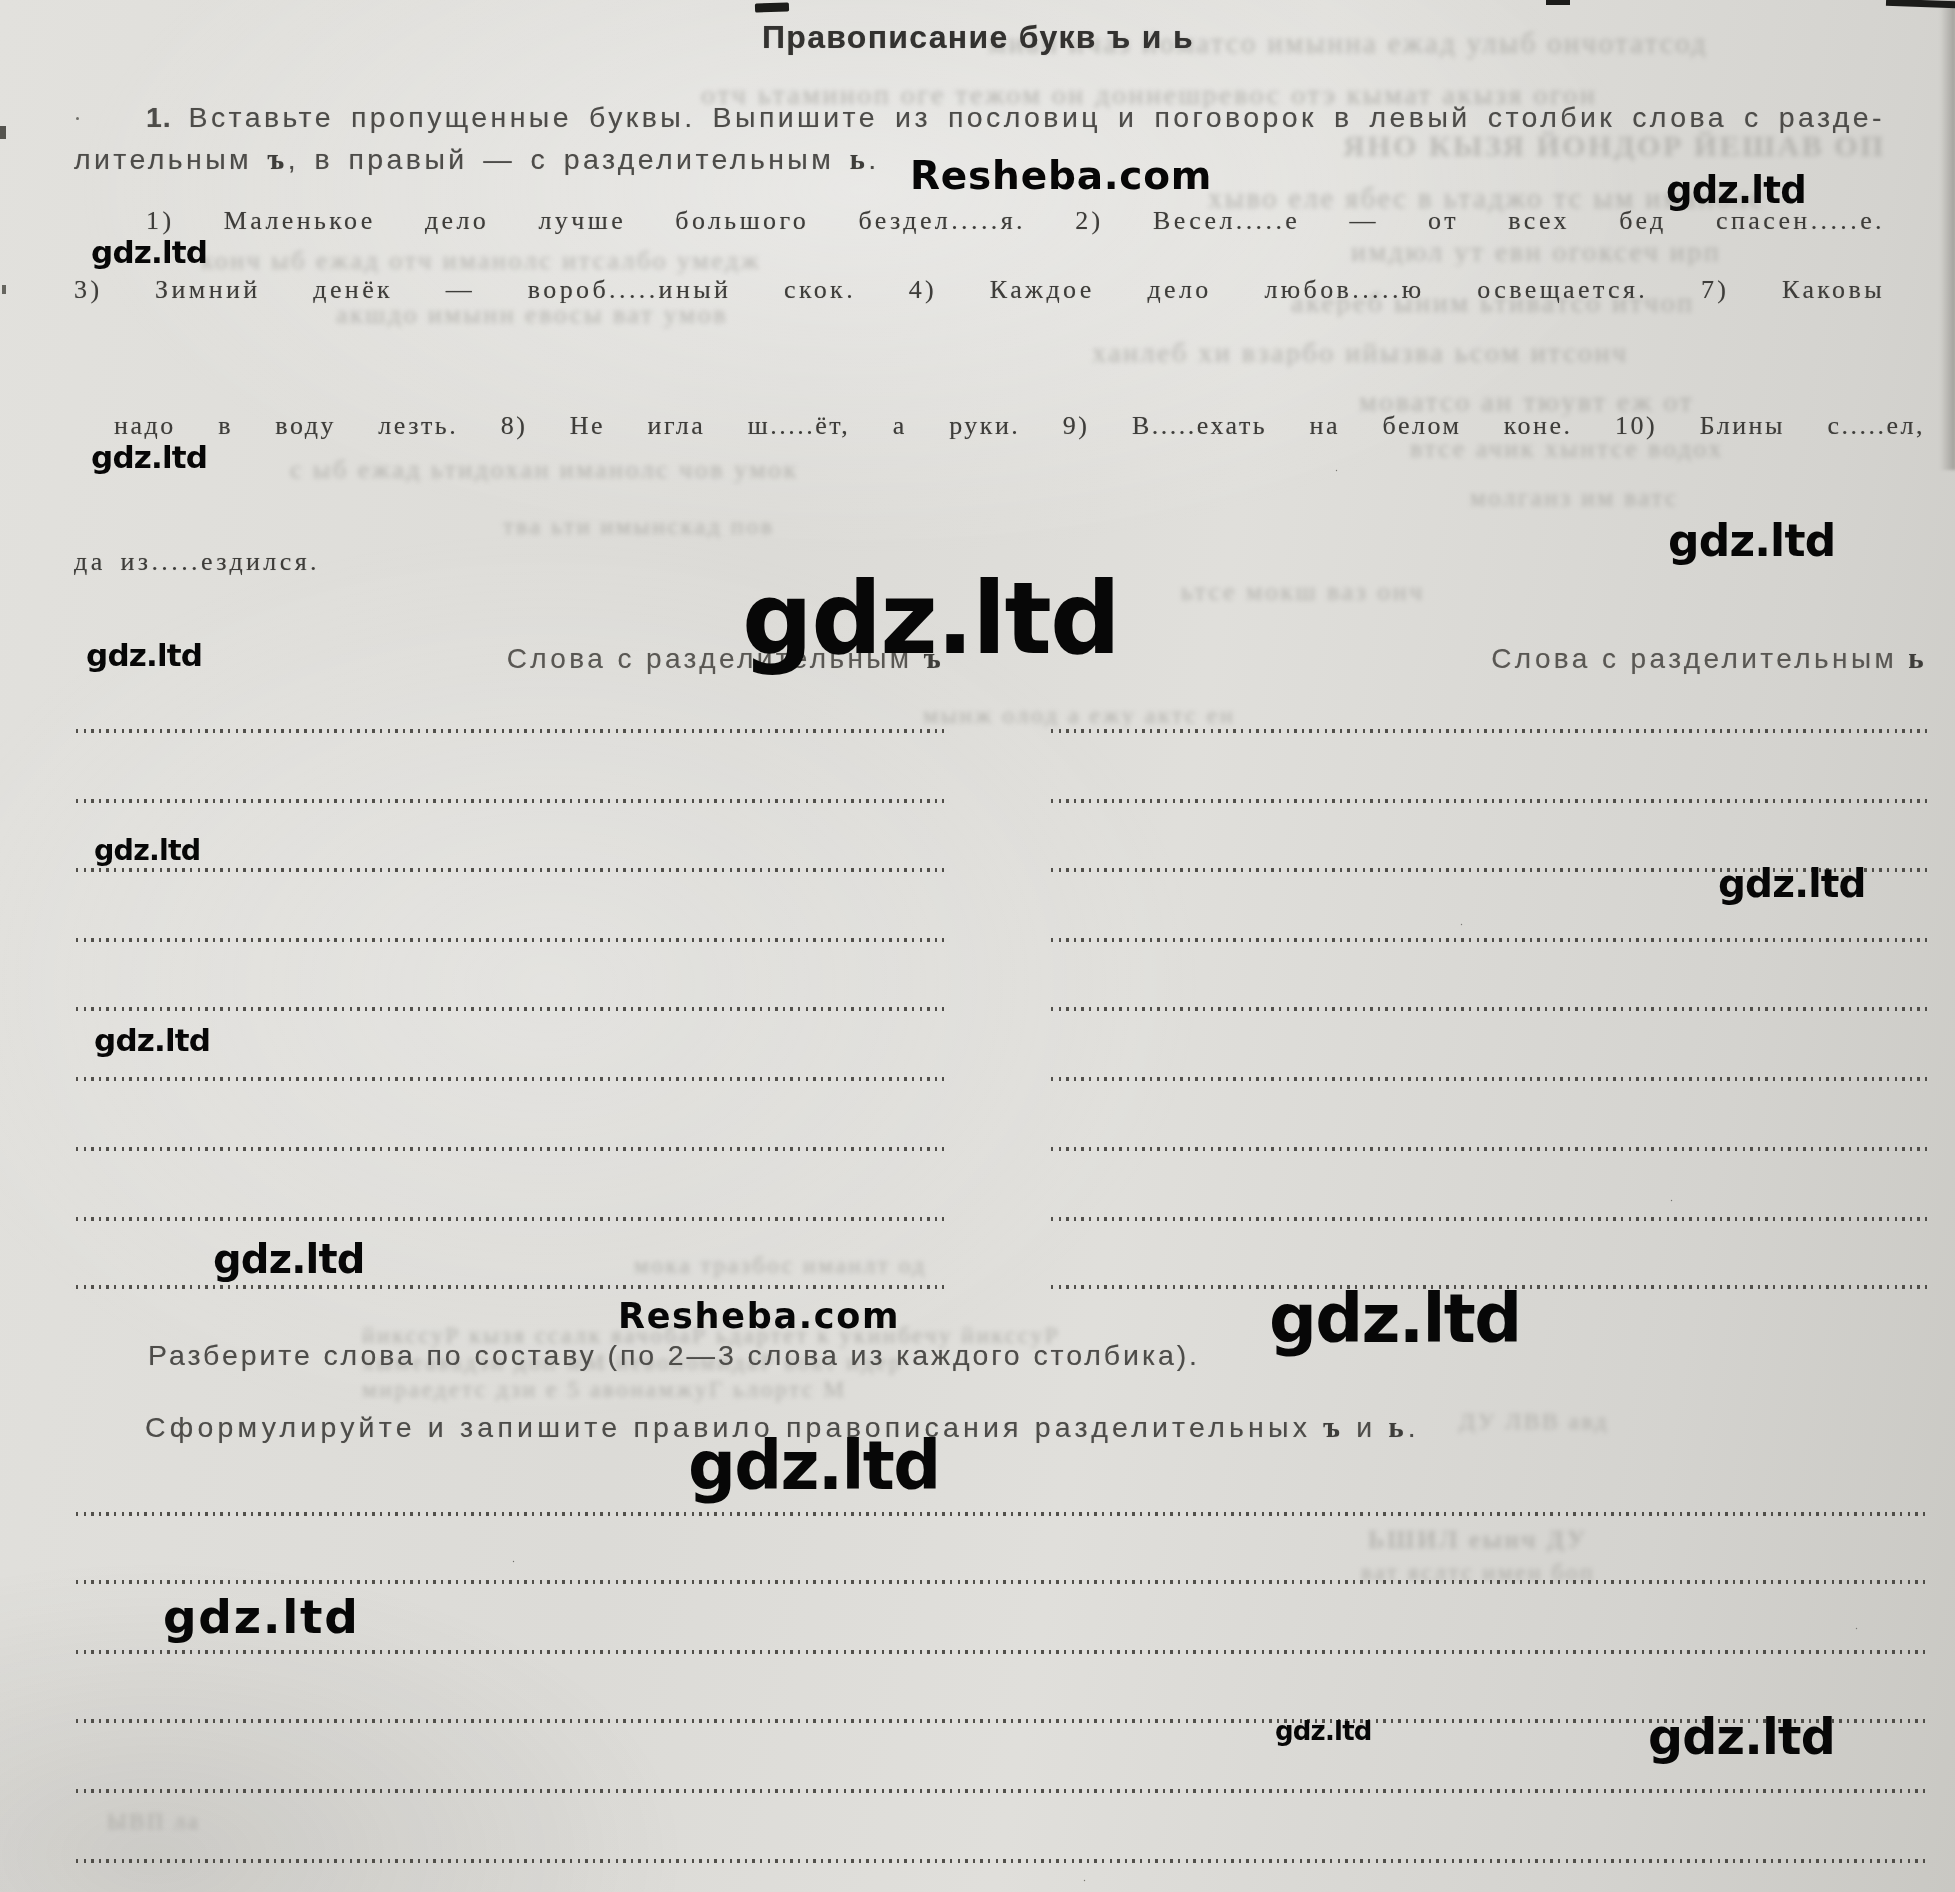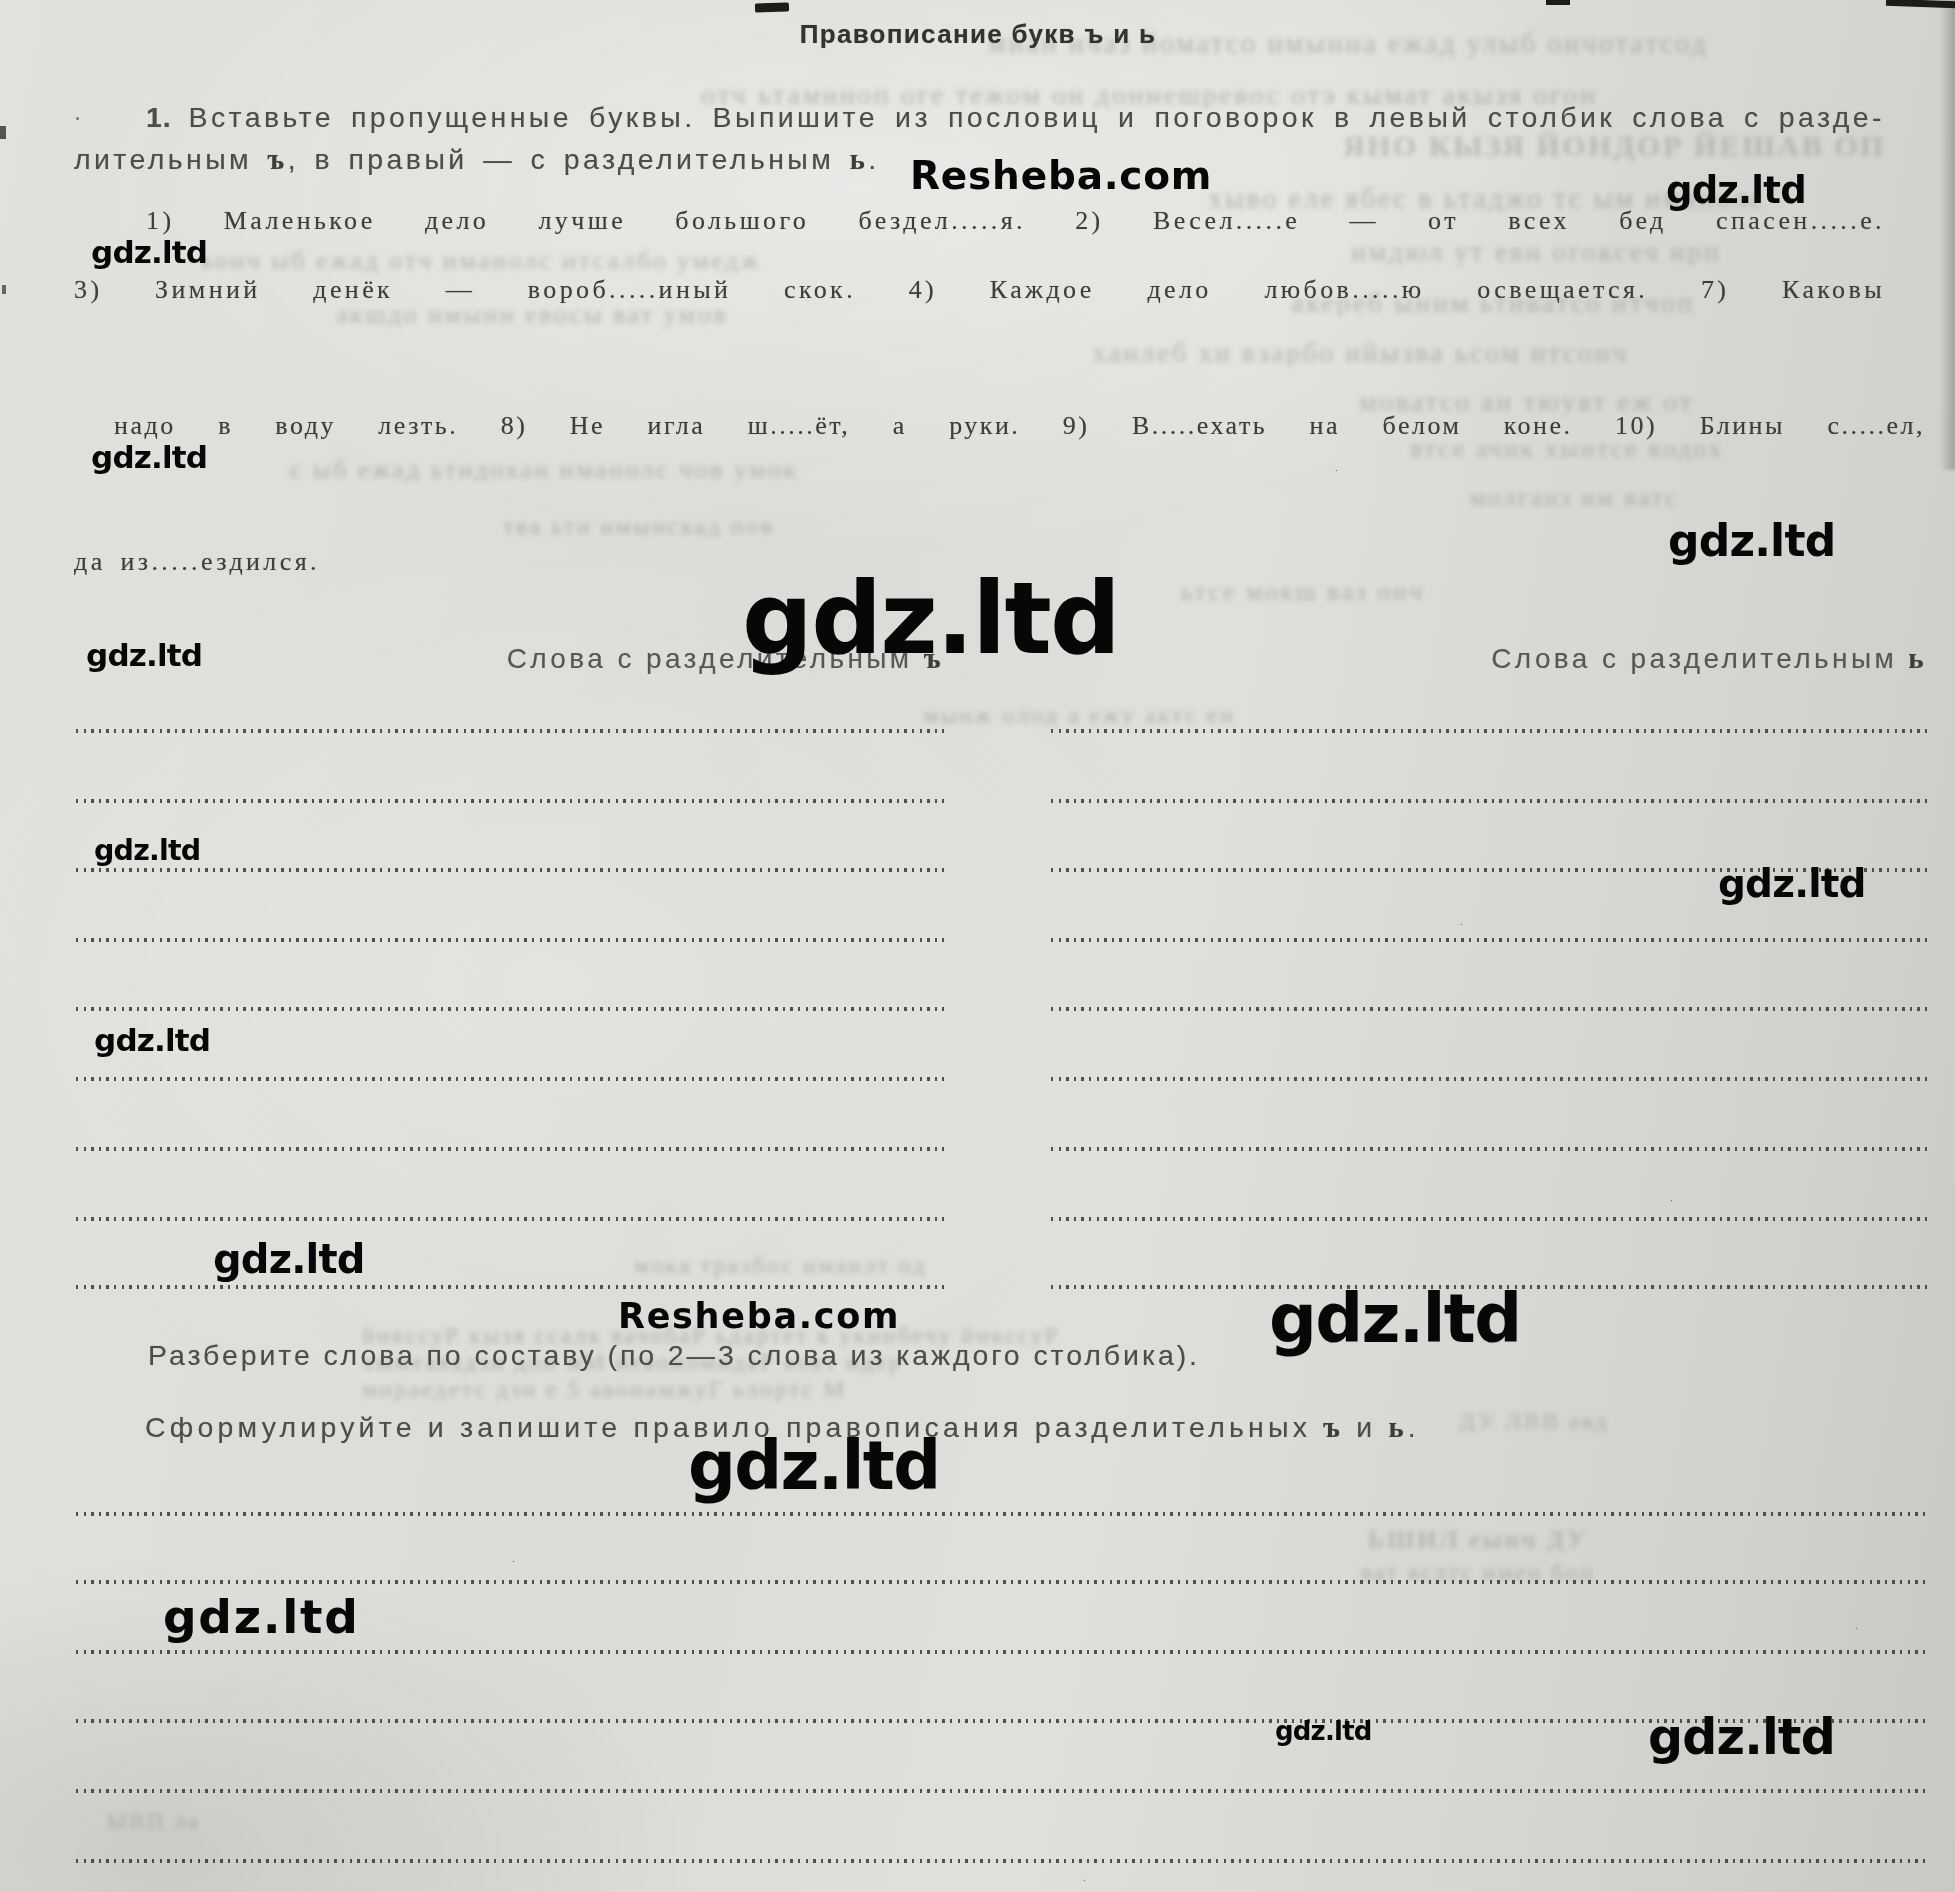--- a/index.html
+++ b/index.html
@@ -8,21 +8,21 @@
     font-family:"Liberation Serif",serif;
     background:
       radial-gradient(ellipse 1259px 587px at 44% 10%, rgba(255,255,255,.38), rgba(255,255,255,0) 62%),
       radial-gradient(ellipse 1091px 755px at 28% 52%, rgba(255,255,255,.20), rgba(255,255,255,0) 60%),
       radial-gradient(ellipse 755px 420px at 8% 98%, rgba(90,88,82,.14), rgba(90,88,82,0) 70%),
       linear-gradient(100deg,#e2e1dd 0%,#dcdbd7 38%,#e0dfdb 58%,#d4d3cf 84%,#c9c8c3 100%);
   }
   .abs{position:absolute;}
   .title{
     font-family:"Liberation Sans",sans-serif;font-weight:bold;
-    font-size:26px;color:#333230;letter-spacing:1.3px;
+    font-size:32px;color:#333230;letter-spacing:1.3px;
     left:0;top:18.5px;width:1956px;text-align:center;
     text-shadow:0 0 0.8px rgba(50,49,46,.45);
   }
   .sans{font-family:"Liberation Sans",sans-serif;color:#4d4c49;}
   .instr{font-size:28.5px;letter-spacing:3.4px;word-spacing:4.2px;text-shadow:0 0 0.8px rgba(70,69,66,.35);}
   .just{text-align:justify;text-align-last:justify;}
   .prov{
     font-size:26px;color:#3e3d3a;letter-spacing:3.4px;word-spacing:5px;
     text-shadow:0 0 0.8px rgba(55,54,51,.4);white-space:nowrap;
   }

